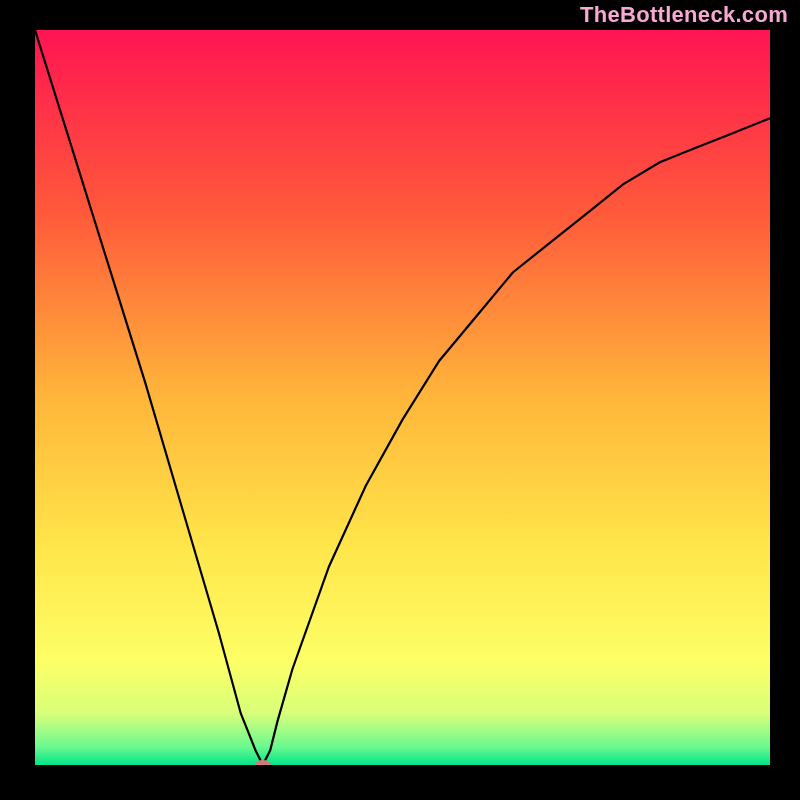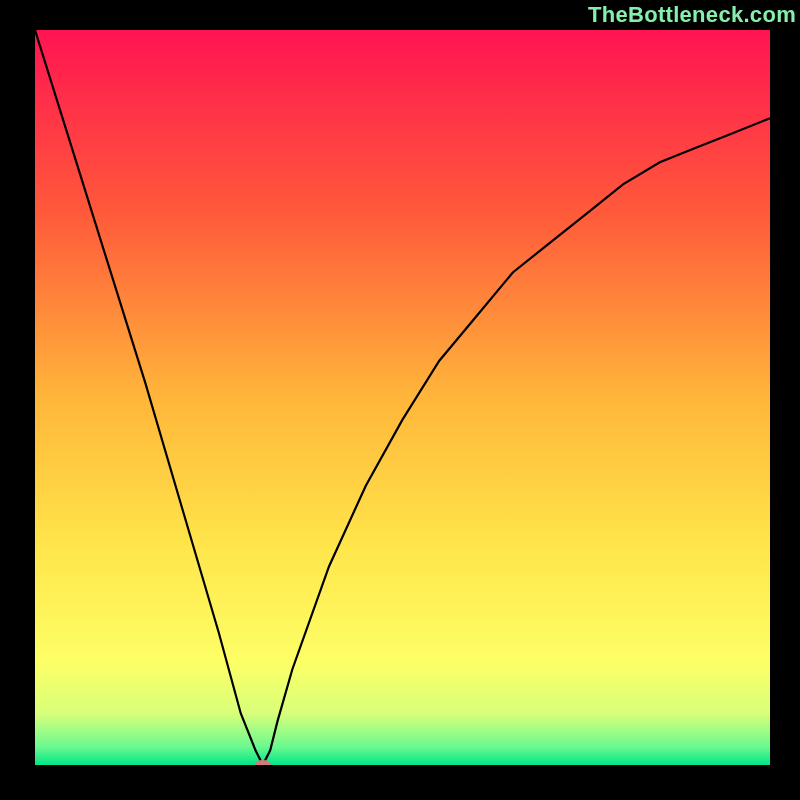--- a/index.html
+++ b/index.html
@@ -13,22 +13,22 @@
   }
   .frame {
     position: relative;
     width: 800px;
     height: 800px;
     background: #000;
   }
   .watermark {
     position: absolute;
     top: 2px;
-    right: 4px;
-    color: #86efac;
+    right: 12px;
+    color: #f9a8d4;
     font-size: 22px;
     font-weight: 600;
     letter-spacing: 0.3px;
     user-select: none;
   }
   .plot-wrap {
     position: absolute;
     left: 35px;
     top: 30px;
     width: 735px;

